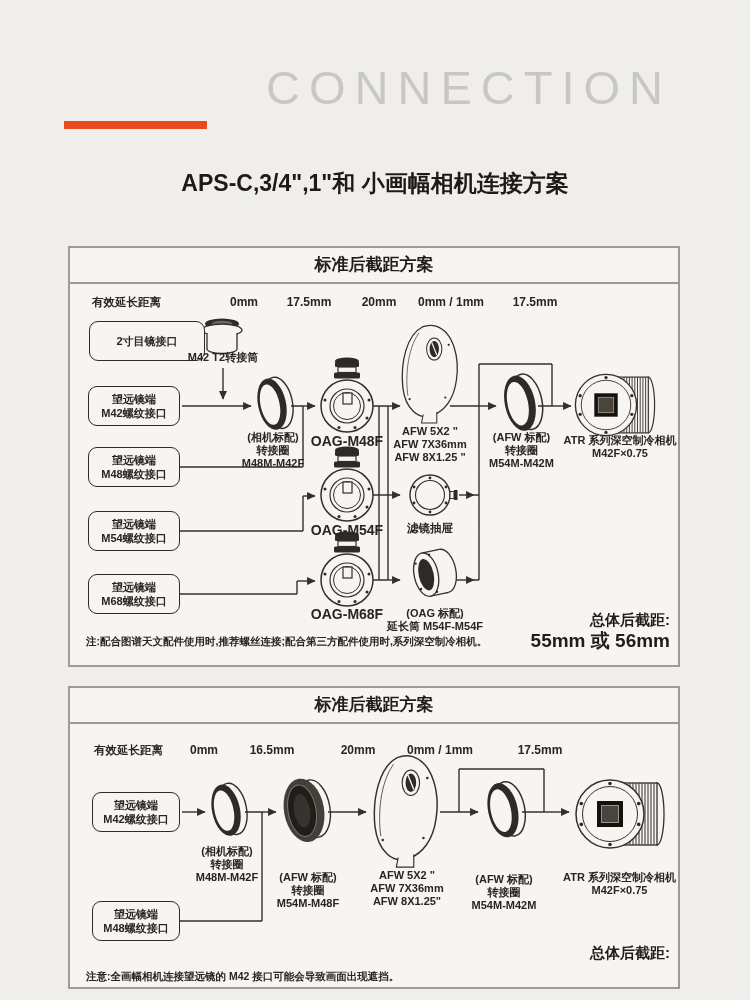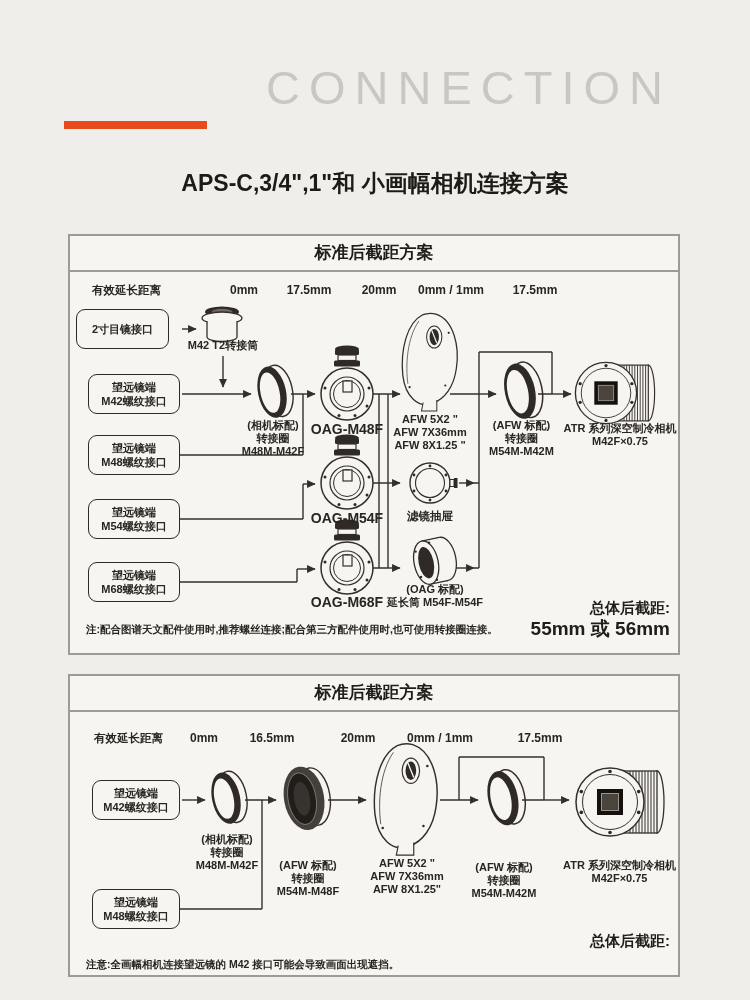--- a/index.html
+++ b/index.html
@@ -2,21 +2,21 @@
 <html><head>
 <meta charset="utf-8">
 <style>
   html,body{margin:0;padding:0;}
   body{font-family:"Liberation Sans","DejaVu Sans",sans-serif;background:#e9e8e4;}
   .page{position:relative;width:750px;height:1000px;background:#efeeea;overflow:hidden;color:#29251f;}
   .hdr-cn{position:absolute;left:62px;top:58px;font-size:42px;font-weight:900;letter-spacing:1px;color:#272320;}
   .hdr-bar{position:absolute;left:64px;top:121px;width:143px;height:8px;background:#e8491d;}
   .hdr-en{position:absolute;left:266px;top:60px;font-size:47px;font-weight:400;letter-spacing:9px;color:#c9c7c2;text-align:right;}
   .subtitle{position:absolute;left:0;top:168px;width:750px;text-align:center;font-size:23px;font-weight:700;color:#1d1a17;}
-  .panel{position:absolute;left:68px;width:612px;border:2px solid #9e9b94;background:#f6f5f1;box-sizing:border-box;}
+  .panel{position:absolute;left:68px;width:612px;border:2px solid #9e9b94;background:#f6f5f1;box-sizing:border-box;margin-top:12px;}
   .p1{top:234px;height:421px;}
   .p2{top:674px;height:303px;}
   .ptitle{height:34px;line-height:34px;text-align:center;font-size:17px;font-weight:700;border-bottom:2px solid #9e9b94;color:#211d19;}
   .diag{position:absolute;left:0;top:0;}
   .wire{stroke:#352f2a;stroke-width:1.4;fill:none;}
   .lbl{position:absolute;text-align:center;font-size:11px;font-weight:700;line-height:13px;color:#29251f;white-space:nowrap;}
   .lbl-l{text-align:left;}
   .dist{font-size:12px;}
   .oaglbl{font-size:14px;}
   .box{position:absolute;border:1.5px solid #2f2a26;border-radius:9px;background:#f6f5f1;display:flex;flex-direction:column;align-items:center;justify-content:center;font-size:11px;font-weight:700;line-height:14px;text-align:center;box-sizing:border-box;}
@@ -163,21 +163,21 @@
       </g>
     </svg>
 
     <div class="lbl lbl-l" style="left:22px;top:48px;width:130px;font-size:11.5px">有效延长距离</div>
     <div class="lbl dist" style="left:139px;top:48px;width:70px">0mm</div>
     <div class="lbl dist" style="left:204px;top:48px;width:70px">17.5mm</div>
     <div class="lbl dist" style="left:274px;top:48px;width:70px">20mm</div>
     <div class="lbl dist" style="left:346px;top:48px;width:70px">0mm / 1mm</div>
     <div class="lbl dist" style="left:430px;top:48px;width:70px">17.5mm</div>
 
-    <div class="box" style="left:6px;top:73px;width:93px;height:40px">
+    <div class="box" style="left:19px;top:73px;width:116px;height:40px">
       <div>2寸目镜接口</div>
     </div>
     <div class="box" style="left:18px;top:138px;width:92px;height:40px">
       <div>望远镜端</div>
       <div>M42螺纹接口</div>
     </div>
     <div class="box" style="left:18px;top:199px;width:92px;height:40px">
       <div>望远镜端</div>
       <div>M48螺纹接口</div>
     </div>
@@ -198,35 +198,35 @@
     </div>
     <div class="lbl oaglbl" style="left:227px;top:187px;width:100px">OAG-M48F</div>
     <div class="lbl oaglbl" style="left:227px;top:276px;width:100px">OAG-M54F</div>
     <div class="lbl oaglbl" style="left:227px;top:360px;width:100px">OAG-M68F</div>
     <div class="lbl" style="left:310px;top:177px;width:100px">
       <div>AFW 5X2 "</div>
       <div>AFW 7X36mm</div>
       <div>AFW 8X1.25 "</div>
     </div>
     <div class="lbl" style="left:320px;top:274px;width:80px;font-size:11.5px">滤镜抽屉</div>
-    <div class="lbl" style="left:305px;top:347px;width:120px">
+    <div class="lbl" style="left:305px;top:359px;width:120px">
       <div>(OAG 标配)</div>
       <div>延长筒 M54F-M54F</div>
     </div>
     <div class="lbl" style="left:394px;top:183px;width:115px">
       <div>(AFW 标配)</div>
       <div>转接圈</div>
       <div>M54M-M42M</div>
     </div>
     <div class="lbl" style="left:475px;top:186px;width:150px">
       <div>ATR 系列深空制冷相机</div>
       <div>M42F×0.75</div>
     </div>
 
-    <div class="note" style="left:16px;top:387px;width:440px">注:配合图谱天文配件使用时,推荐螺丝连接;配合第三方配件使用时,也可使用转接圈连接。</div>
+    <div class="note" style="left:16px;top:387px;width:440px">注:配合图谱天文配件使用时,推荐螺丝连接;配合第三方配件使用时,系列深空制冷相机。</div>
     <div class="total total-label" style="top:363px">总体后截距:</div>
     <div class="total total-value" style="top:380px">55mm 或 56mm</div>
   </section>
 
   <section class="panel p2">
     <div class="ptitle">标准后截距方案</div>
 
     <svg class="diag" width="608" height="265" viewBox="0 0 608 265" style="top:34px">
       <g transform="translate(0,-34)">
         <path class="wire" d="M175,124 H192 M110,233 H192 M192,233 V124 M389,124 V81 M389,81 H474 M474,81 V124 M452,124 H474"></path>

